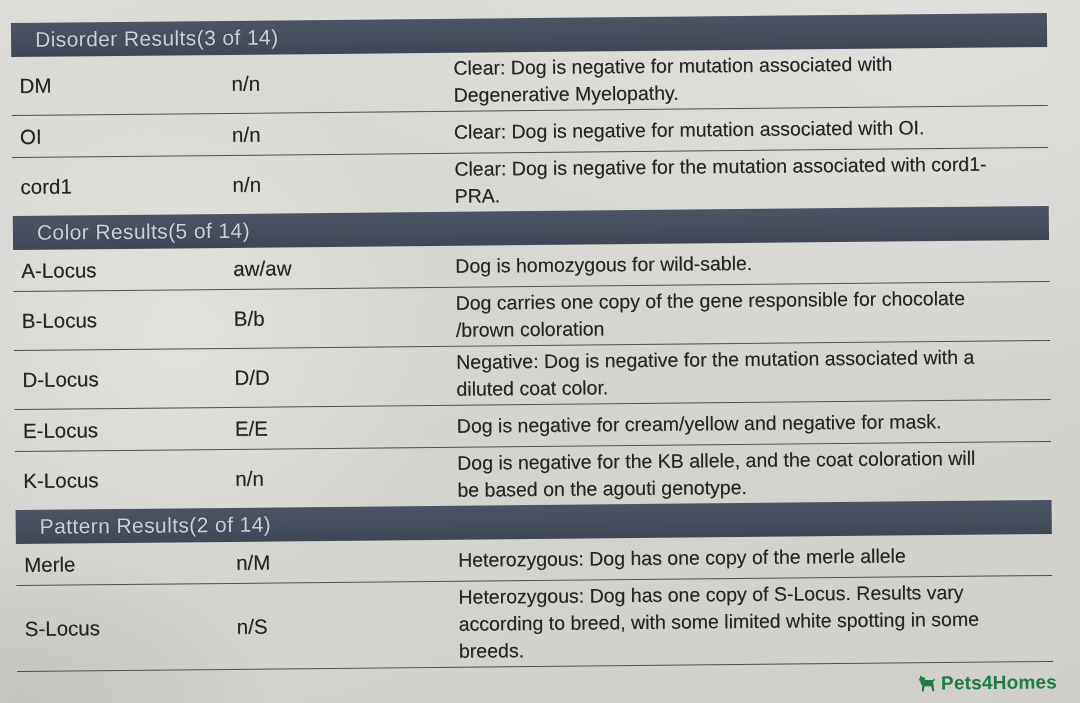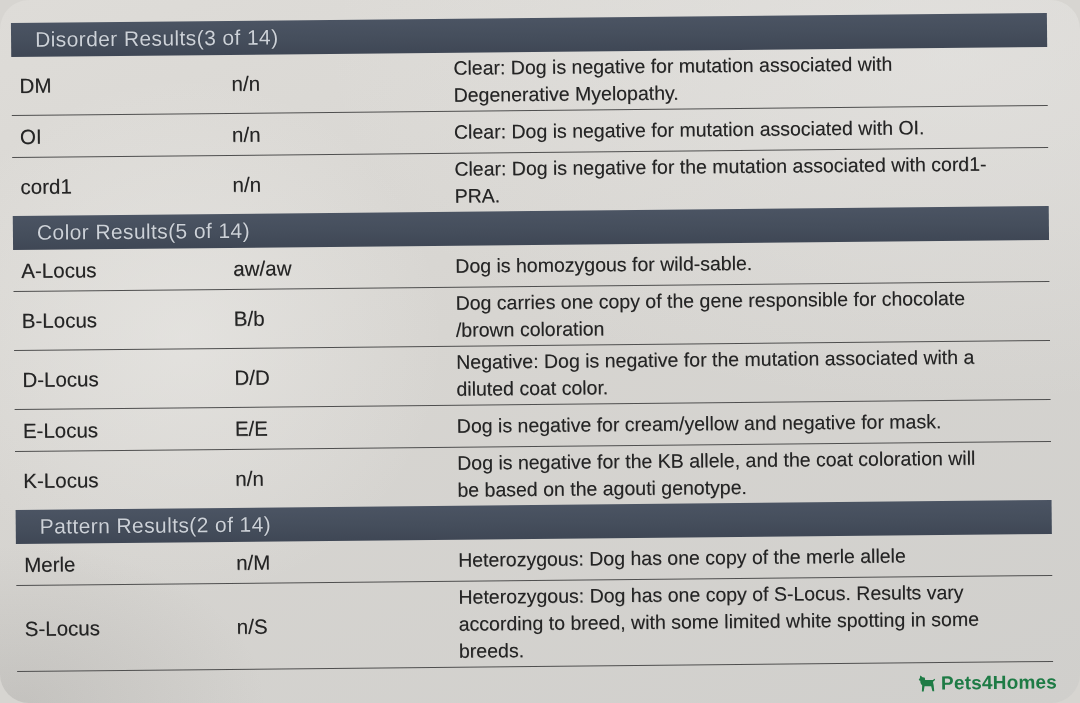--- a/index.html
+++ b/index.html
@@ -8,21 +8,20 @@
     font-family:"Liberation Sans","DejaVu Sans",sans-serif;
     background:#d7d5d1;
   }
   #paper{
     position:absolute;inset:0;
     background:
       radial-gradient(420px 420px at 17% 48%, rgba(236,235,232,.55), rgba(236,235,232,0) 62%),
       radial-gradient(900px 500px at 88% 8%, rgba(233,232,230,.5), rgba(233,232,230,0) 70%),
       radial-gradient(340px 220px at 2% 100%, rgba(110,108,105,.16), rgba(110,108,105,0) 72%),
       linear-gradient(160deg,#dedcd8 0%,#d7d5d1 45%,#d0cfcc 100%);
-    border-radius: 29px;
   }
   #doc{
     position:absolute;left:14px;top:18px;width:1036px;
     transform:rotate(-0.55deg);transform-origin:50% 50%;
     color:var(--body-text,#242424);
   }
   .bar{
     height:34px;line-height:34px;padding-left:24px;
     background:linear-gradient(180deg,#4b5463,var(--header-bg,#454e5c) 55%,#3f4755);
     color:var(--header-text,#ccd1d8);

